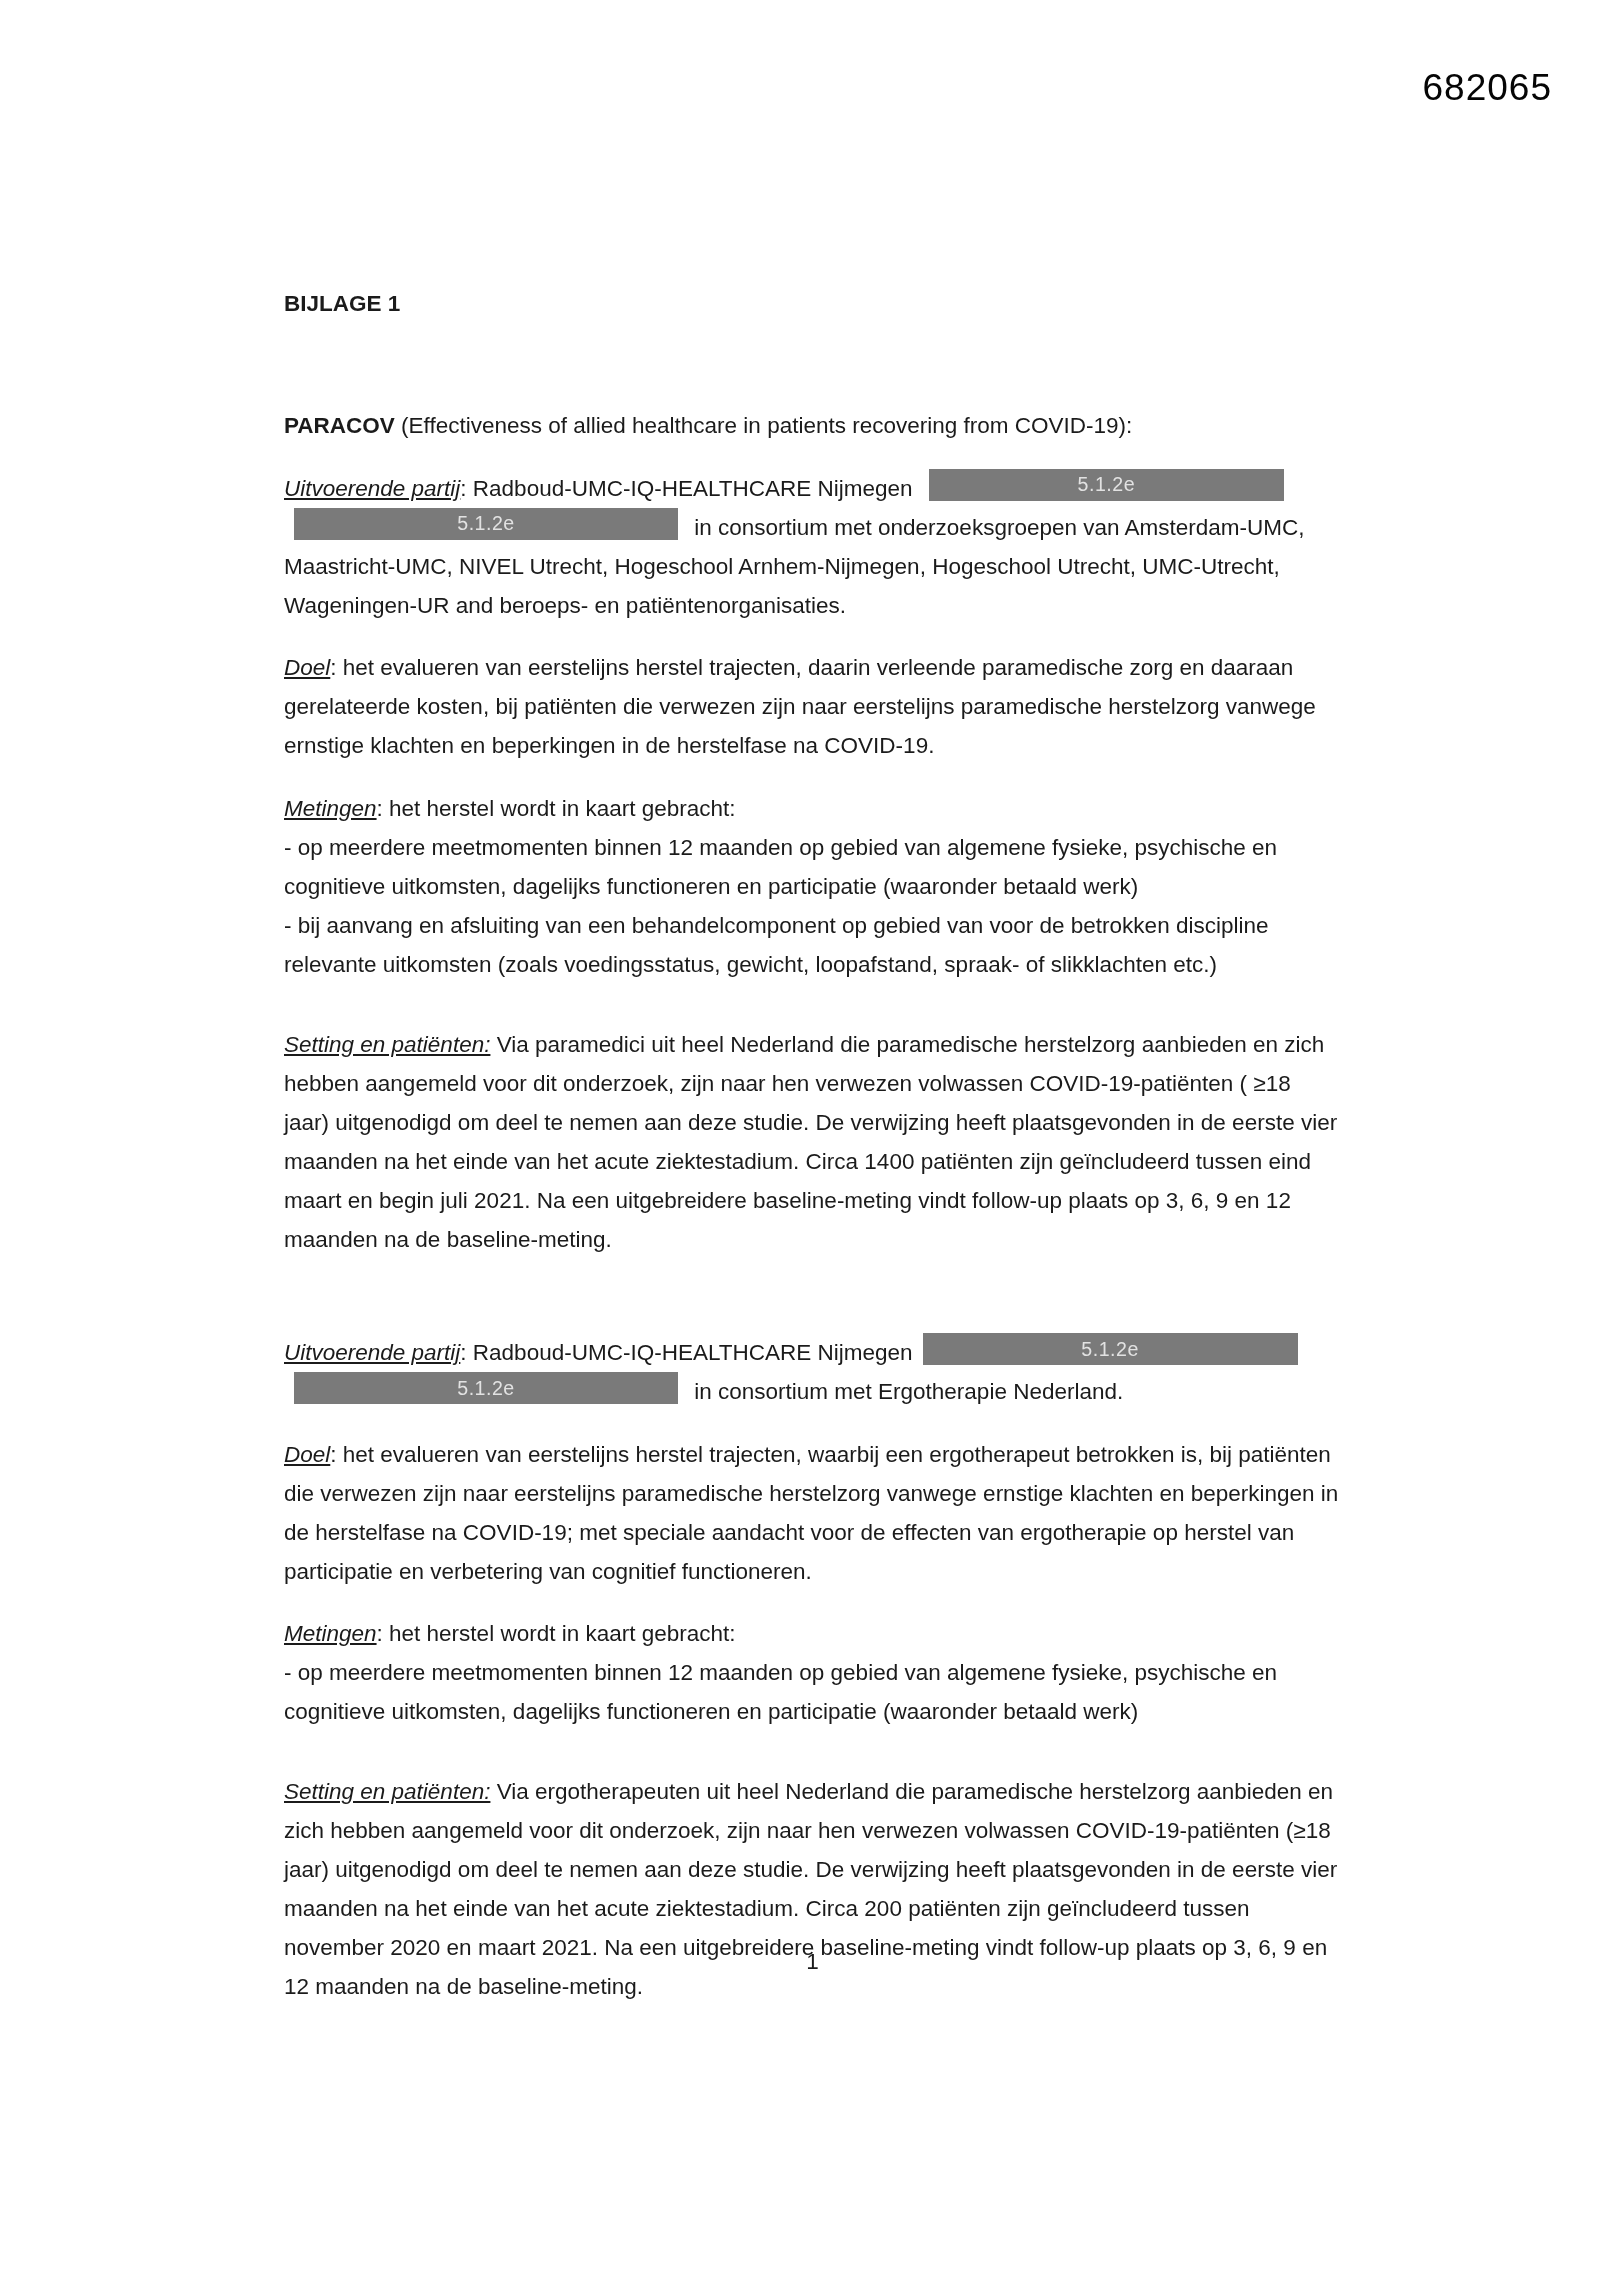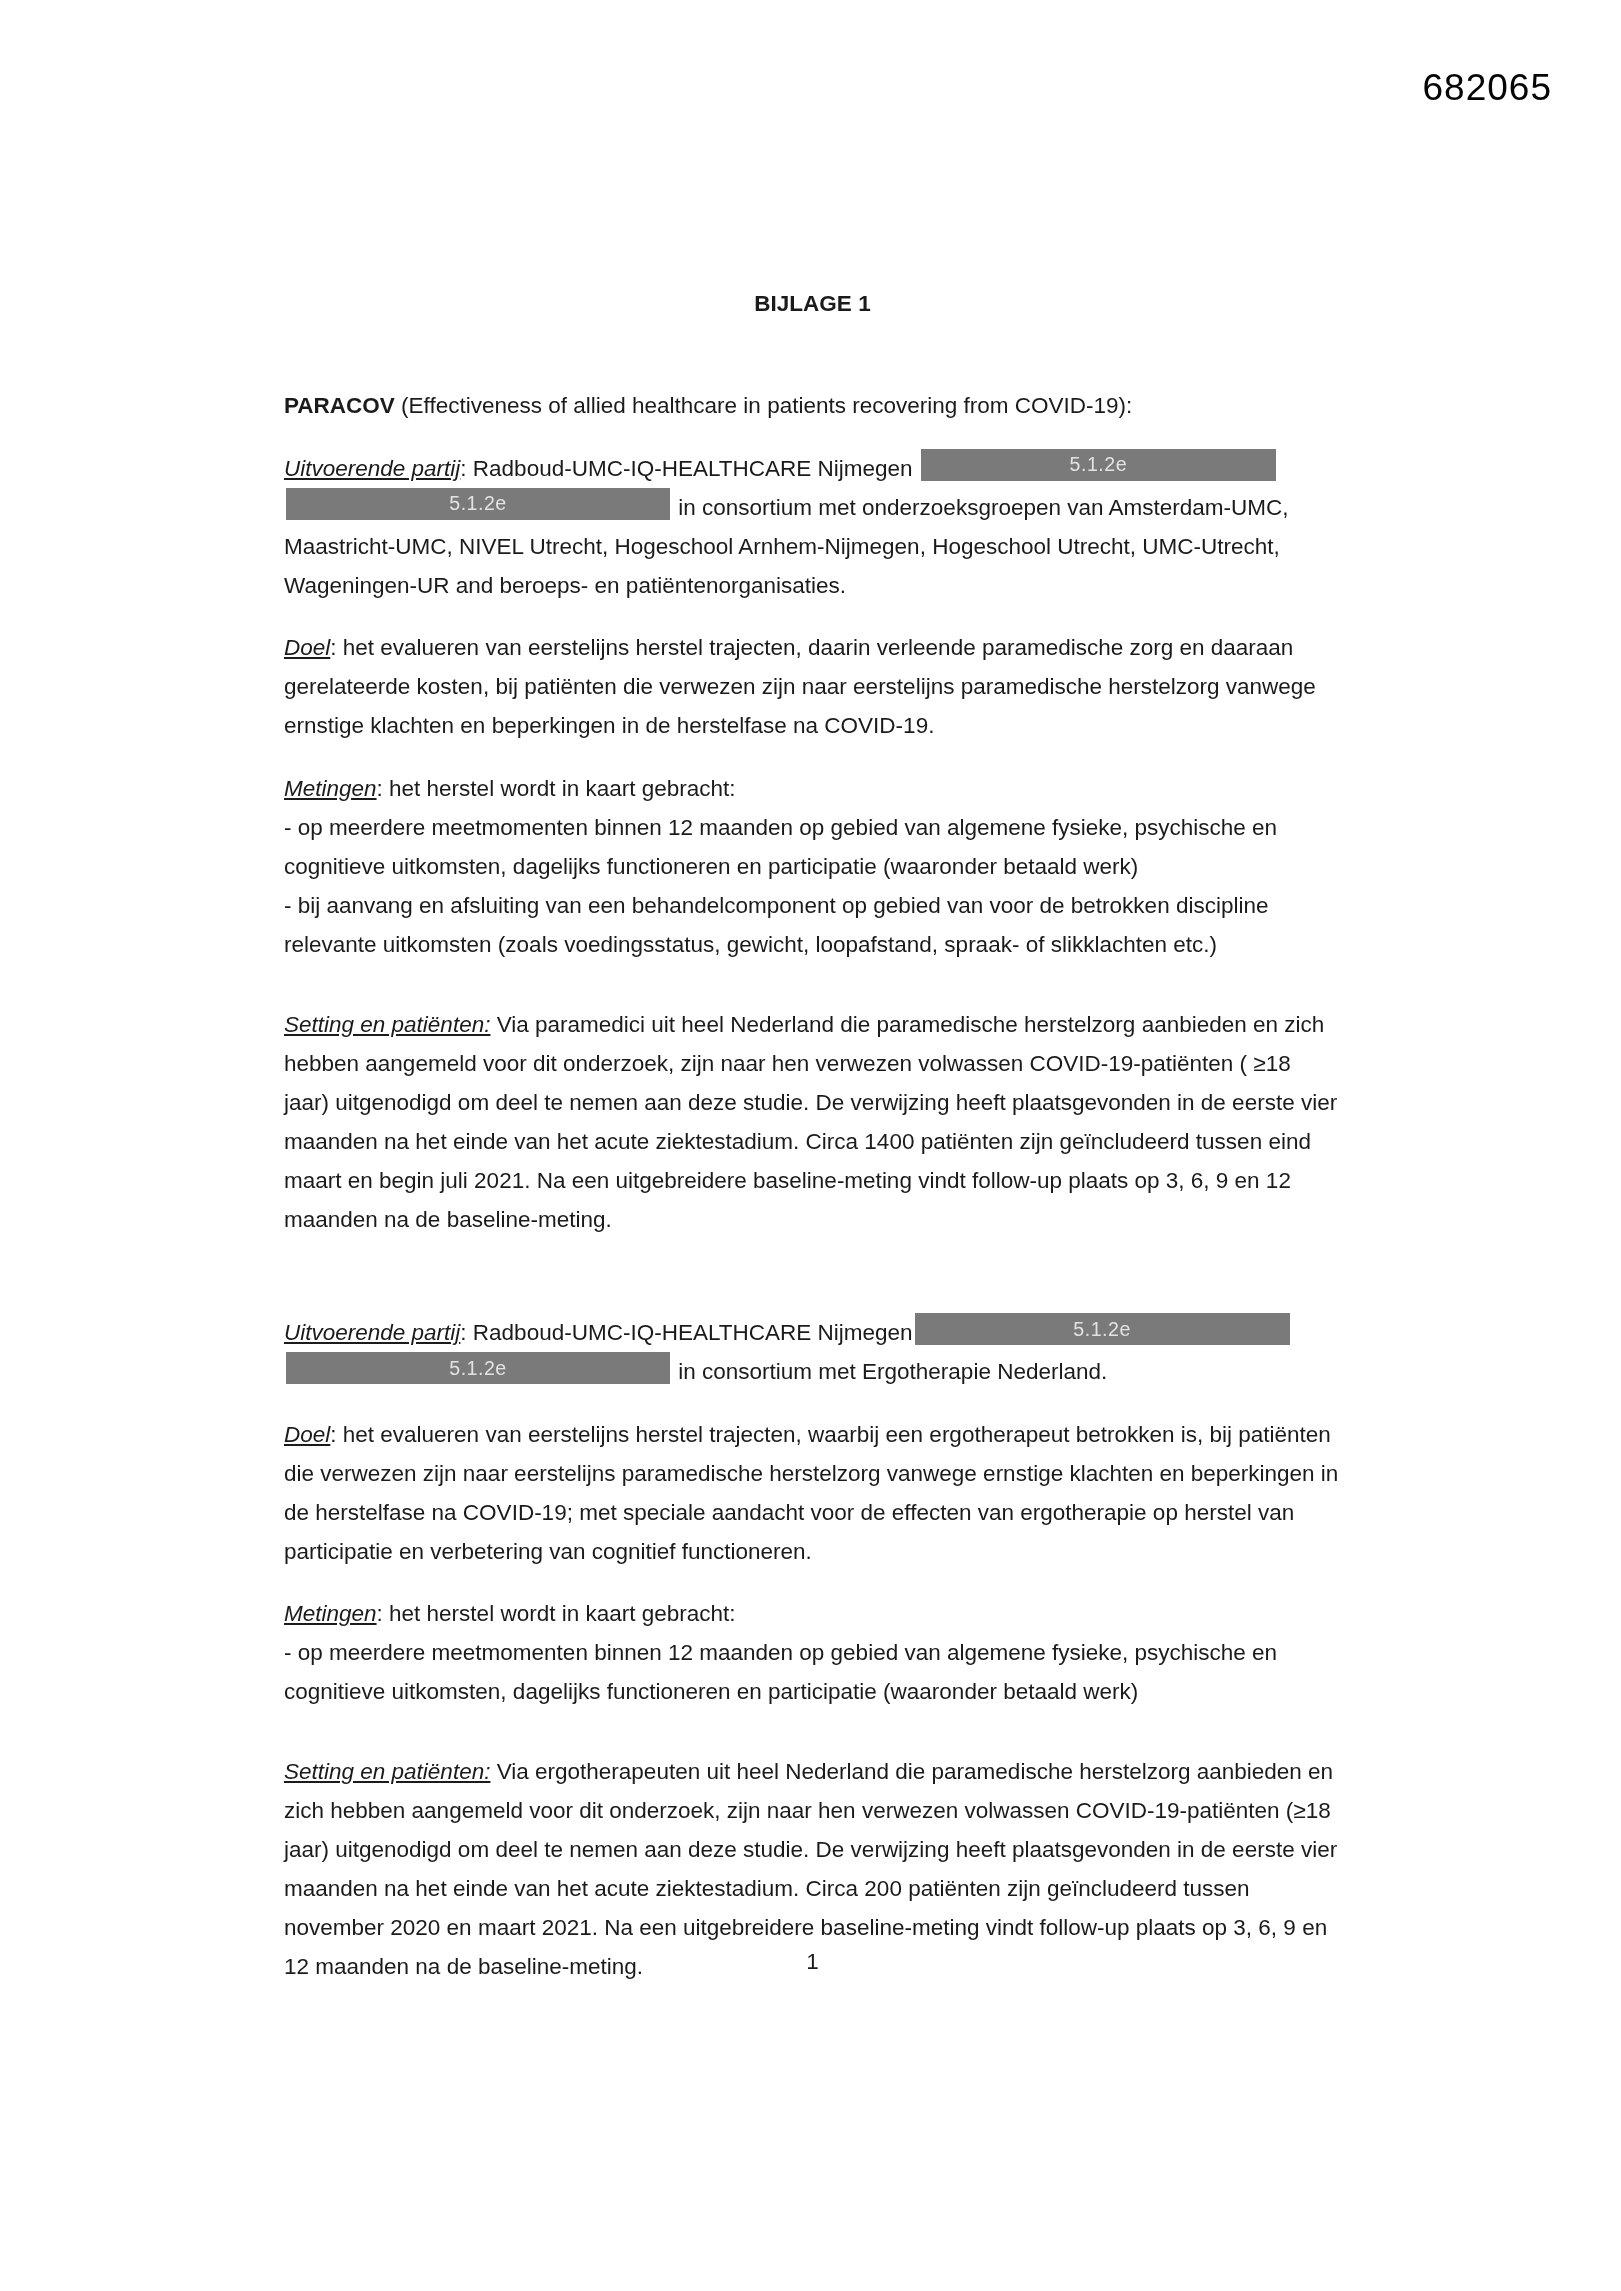--- a/index.html
+++ b/index.html
@@ -22,42 +22,41 @@
   }
   .content {
     position: absolute;
     left: 284px; top: 289px;
     width: 1057px;
   }
   .doc-heading {
     font-weight: bold;
     font-size: 22.5px;
     line-height: 29px;
-    margin-bottom: 68px;
-    text-align: center;
+    margin-bottom: 88px;
   }
   .section { }
   .section-gap { padding-top: 51px; }
   .para {
     font-size: 22.5px;
     line-height: 39px;
     margin-bottom: 23.5px;
     text-align: left;
   }
   .gap-before { margin-top: 41px; }
   .bold { font-weight: bold; }
   .underline { text-decoration: underline; font-style: italic; }
   .redaction {
     display: inline-flex;
     align-items: center;
     justify-content: center;
     height: 32px;
     background: #7a7a7a;
     vertical-align: text-bottom;
-    margin: 0 2px;
+    margin: 0 10px;
   }
   .redaction-label {
     font-size: 19.6px;
     color: #e2e2e2;
     letter-spacing: 0.5px;
   }
   .page-number {
     position: absolute;
     top: 1949px;
     left: 284px;

